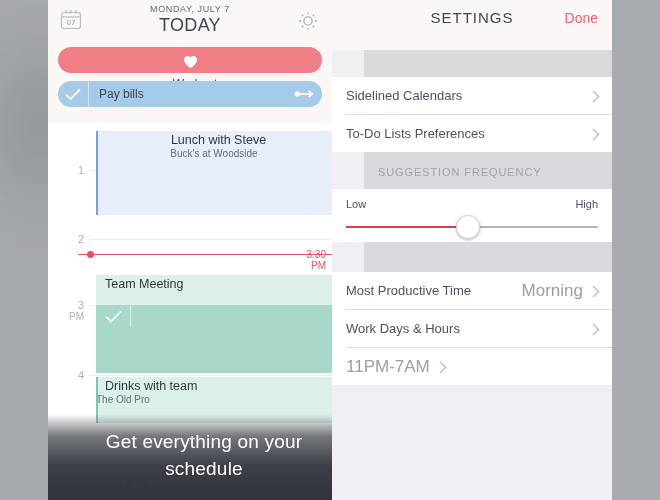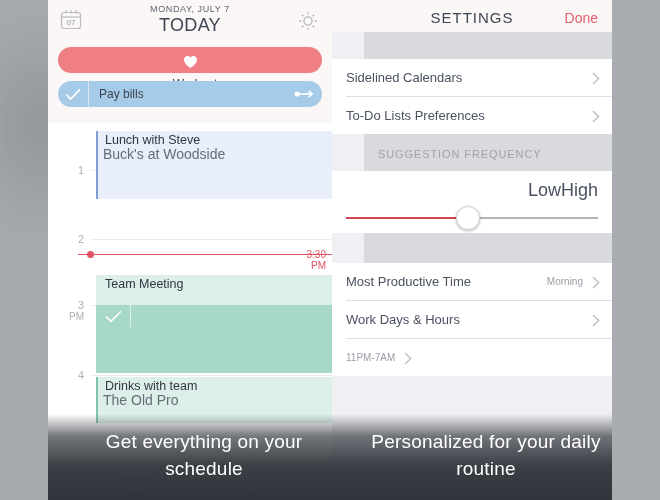--- a/index.html
+++ b/index.html
@@ -181,23 +181,23 @@
     width: 2px;
   }
   .event .etitle {
     font-size: 12.5px;
     color: #2e3643;
     padding-left: 9px;
     line-height: 15px;
     padding-top: 2px;
   }
   .event .eloc {
-    font-size: 14px;
+    font-size: 10px;
     color: #656d79;
-    padding-left: 7px;
+    padding-left: 0;
     line-height: 12px;
   }
   .event.lunch { background: #e9effa; }
   .event.lunch .bar { background: #7d9fd3; }
   .event.team { background: #ddefe9; }
   .event.drinks { background: #ddefe9; }
   .event.drinks .bar { background: #7fc4b0; }
 
   .task-strip {
     position: absolute;
@@ -227,21 +227,21 @@
   
   #right-panel {
     position: absolute;
     left: 332px; top: 0;
     width: 280px; height: 500px;
     background: #efeff4;
     overflow: hidden;
   }
   .set-header {
     position: relative;
-    height: 32px;
+    height: 50px;
     background: #fbf7f7;
   }
   .set-title {
     position: absolute;
     left: 0; right: 0; top: 9px;
     text-align: center;
     font-size: 15px;
     color: #3e4654;
     letter-spacing: 1px;
   }
@@ -261,21 +261,21 @@
     padding-left: 14px;
     padding-right: 12px;
     background: #ffffff;
   }
   .row .rlabel {
     font-size: 13px;
     color: #4a5160;
     flex: 1;
   }
   .row .rvalue {
-    font-size: 10px;
+    font-size: 17px;
     color: #9b9ea6;
     margin-right: 9px;
     text-align: center;
   }
   .chev {
     width: 8px; height: 13px;
     flex: 0 0 8px;
   }
   .row-div {
     height: 1px;
@@ -287,22 +287,22 @@
     color: #a0a2a8;
     letter-spacing: .9px;
     padding: 0 0 6px 14px;
   }
   .slider-row {
     background: #fff;
     padding: 9px 14px 14px 14px;
   }
   .slider-ends {
     display: flex;
-    justify-content: flex-end;
-    font-size: 18px;
+    justify-content: space-between;
+    font-size: 11px;
     color: #4a5160;
     margin-bottom: 16px;
   }
   .slider-track {
     position: relative;
     height: 2px;
     background: #b5b5b5;
   }
   .slider-fill {
     position: absolute;
@@ -446,21 +446,21 @@
         </div>
       </div>
 
       <div class="now-label" style="top: 126px; color: rgb(224, 83, 98);">
         <span>3:30</span>
         <span class="ampm">PM</span>
       </div>
       <div class="nowline" style="top: 131px; background: rgb(224, 83, 98);"></div>
       <div class="nowdot" style="top: 128px; background: rgb(224, 83, 98);"></div>
 
-      <div class="event lunch" style="top: 8px; height: 68px; background: rgb(233, 239, 250);">
+      <div class="event lunch" style="top: 8px; height: 84px; background: rgb(233, 239, 250); text-align: center;">
         <div class="bar" style="background: rgb(125, 159, 211);"></div>
         <div class="etitle">Lunch with Steve</div>
         <div class="eloc">Buck's at Woodside</div>
       </div>
 
       <div class="event team" style="top: 152px; height: 30px; background: rgb(221, 239, 233);">
         <div class="etitle">Team Meeting</div>
       </div>
 
       <div class="task-strip" style="top: 182px; height: 68px; background: rgb(167, 216, 202);">
@@ -559,15 +559,14 @@
         <div class="chev">
           <svg width="8" height="13" viewBox="0 0 8 13">
               <polyline points="1,1 6.6,6.5 1,12" fill="none" stroke="#bfc1c6" stroke-width="1.5"></polyline>
             </svg>
         </div>
       </div>
     </div>
   </div>
 
   <div class="caption" id="caption-left">Get everything on your schedule</div>
-  <div class="caption" id="caption-right">Personalized for your daily routine</div>
 
 </div>
 
 </body></html>

